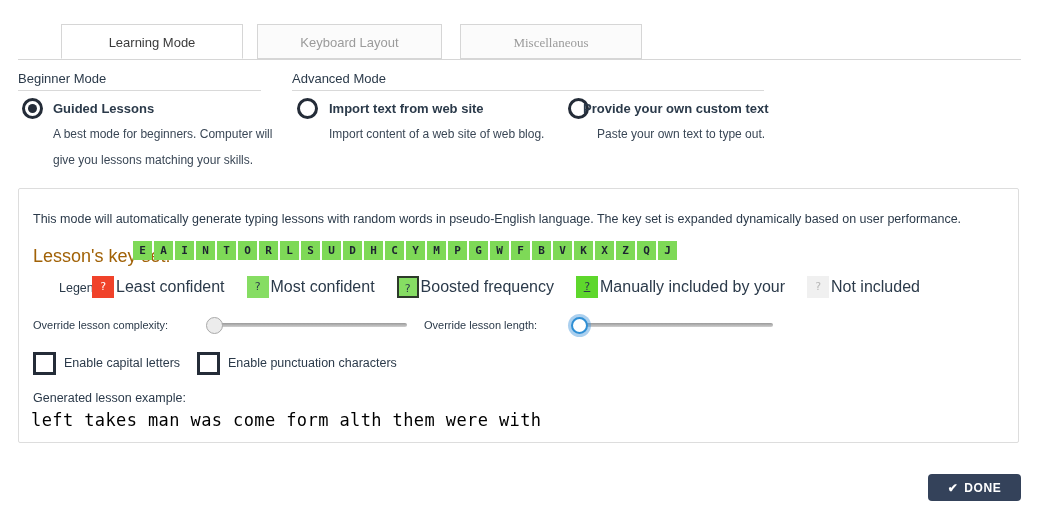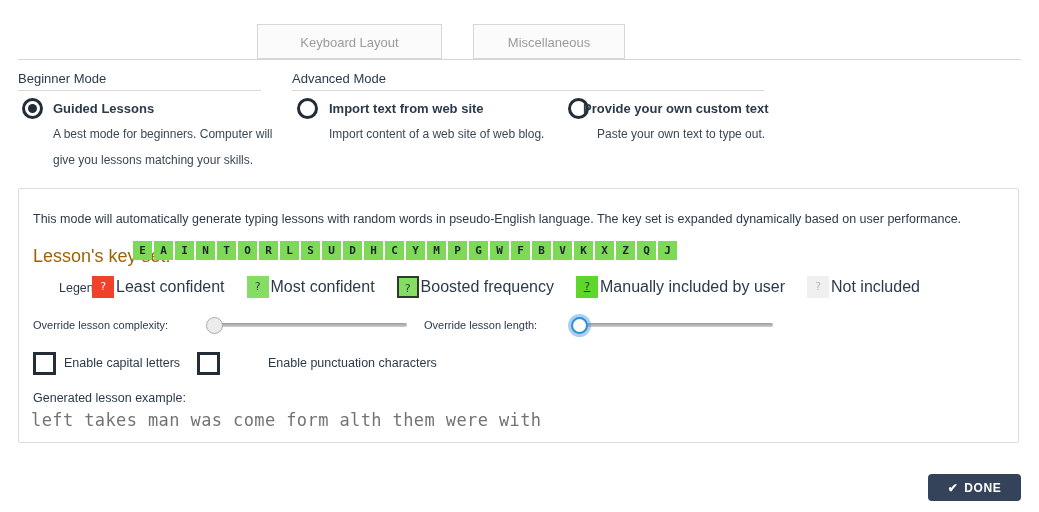--- a/index.html
+++ b/index.html
@@ -21,21 +21,21 @@
     position:absolute;top:0;height:35px;line-height:35px;
     text-align:center;font-size:13px;color:#9b9b9b;
     border:1px solid #d6d6d6;background:#fbfbfb;
     box-sizing:border-box;cursor:pointer;
   }
   .tab.active{
     background:#ffffff;color:#3b3b3b;border-bottom:1px solid #ffffff;z-index:3;
   }
   #tab0{left:43px;width:182px;}
   #tab1{left:239px;width:185px;}
-  #tab2{left:455px;width:152px;}
+  #tab2{left:442px;width:182px;font-family:Liberation Serif, serif;}
 
   
   .section-title{
     position:absolute;font-size:13px;color:#2b3a4a;
   }
   .section-rule{position:absolute;height:1px;background:#d9d9d9;}
 
   #beg-title{left:18px;top:71px;}
   #beg-rule{left:18px;top:90px;width:243px;}
   #adv-title{left:292px;top:71px;}
@@ -118,45 +118,46 @@
 
   
   .cbox{
     position:absolute;width:23px;height:23px;border:3px solid #242c38;
     background:#ffffff;box-sizing:border-box;cursor:pointer;
   }
   .cb-label{position:absolute;font-size:12.5px;color:#2b3a4a;white-space:nowrap;}
   #cb1{left:33px;top:352px;}
   #cb1-label{left:64px;top:356px;}
   #cb2{left:197px;top:352px;}
-  #cb2-label{left:228px;top:356px;margin-left:40px;}
+  #cb2-label{left:228px;top:356px;}
 
   
   #gen-label{position:absolute;left:33px;top:391px;font-size:12.5px;color:#2b3a4a;}
   #gen-text{
     position:absolute;left:31px;top:410px;
-    font-family:"DejaVu Sans Mono", monospace;font-size:17px;color:#737373;
+    font-family:"DejaVu Sans Mono", monospace;font-size:17px;color:#000000;
     white-space:nowrap;letter-spacing:0.4px;
   }
 
   
   #done-btn{
     position:absolute;left:928px;top:474px;width:93px;height:27px;
     background:#34425a;border:none;border-radius:4px;color:#ffffff;
     font-family:"Liberation Sans", sans-serif;font-size:12px;font-weight:bold;
     letter-spacing:0.6px;cursor:pointer;display:flex;align-items:center;
     justify-content:center;gap:6px;
   }
   #done-check{font-size:12px;line-height:1;}
 </style>
 </head>
 <body>
 
 <div class="tabbar">
   <div class="baseline"></div>
+  <div class="tab active" id="tab0">Learning Mode</div>
   <div class="tab" id="tab1">Keyboard Layout</div>
   <div class="tab" id="tab2">Miscellaneous</div>
 </div>
 
 <div class="section-title" id="beg-title">Beginner Mode</div>
 <div class="section-rule" id="beg-rule"></div>
 
 <div class="radio" id="r1">
   <div class="dot"></div>
 </div>
@@ -217,21 +218,21 @@
   <div class="lg-item">
     <div class="sw sw-most">?</div>
     <div class="lg-text">Most confident</div>
   </div>
   <div class="lg-item">
     <div class="sw sw-boost">?</div>
     <div class="lg-text">Boosted frequency</div>
   </div>
   <div class="lg-item">
     <div class="sw sw-manual">?</div>
-    <div class="lg-text">Manually included by user</div>
+    <div class="lg-text">Manually included by your</div>
   </div>
   <div class="lg-item">
     <div class="sw sw-not">?</div>
     <div class="lg-text">Not included</div>
   </div>
 </div>
 
 <div class="slider-label" id="sl1-label">Override lesson complexity:</div>
 <div class="track" id="sl1-track"></div>
 <div class="thumb" id="sl1-thumb"></div>

